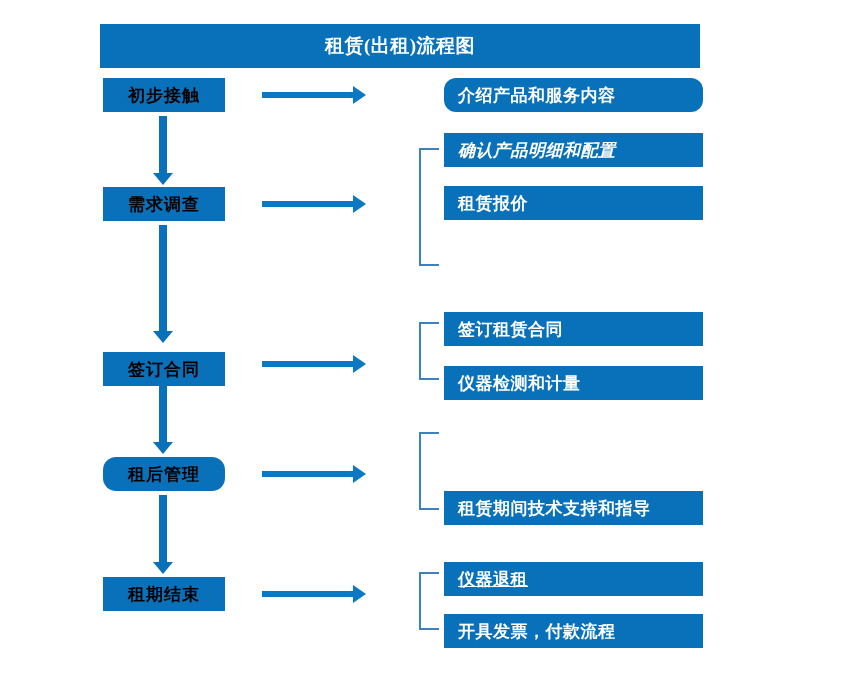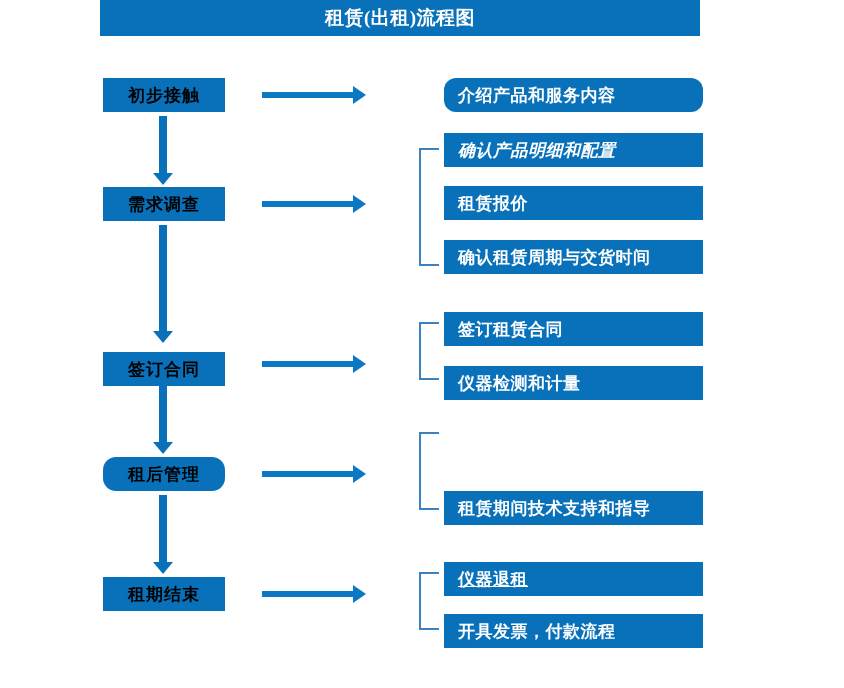--- a/index.html
+++ b/index.html
@@ -14,23 +14,23 @@
   #canvas {
     position: relative;
     width: 844px;
     height: 688px;
     background: #ffffff;
     overflow: hidden;
   }
   .title-bar {
     position: absolute;
     left: 100px;
-    top: 0;
+    top: 24px;
     width: 600px;
-    height: 36px;
+    height: 44px;
     background: #0971BA;
     color: #ffffff;
     font-size: 19px;
     font-weight: bold;
     display: flex;
     align-items: center;
     justify-content: center;
     letter-spacing: 0.5px;
   }
   .stage-box {
@@ -135,20 +135,19 @@
   <div class="h-arrow" style="top:591px;"></div>
 
   <div class="bracket" style="top:148px; height:118px;"></div>
   <div class="bracket" style="top:322px; height:58px;"></div>
   <div class="bracket" style="top:432px; height:78px;"></div>
   <div class="bracket" style="top:572px; height:58px;"></div>
 
   <div class="detail-box" style="top:78px;border-radius:12px;">介绍产品和服务内容</div>
   <div class="detail-box" style="top:133px;font-style:italic;">确认产品明细和配置</div>
   <div class="detail-box" style="top:186px;">租赁报价</div>
-  <div class="detail-box" style="top:240px;">确认租赁周期与交货时间</div>
   <div class="detail-box" style="top:312px;">签订租赁合同</div>
   <div class="detail-box" style="top:366px;">仪器检测和计量</div>
   <div class="detail-box" style="top:491px;">租赁期间技术支持和指导</div>
   <div class="detail-box" style="top:562px;text-decoration:underline;">仪器退租</div>
   <div class="detail-box" style="top:614px;">开具发票，付款流程</div>
 
 </div>
 
 </body></html>

